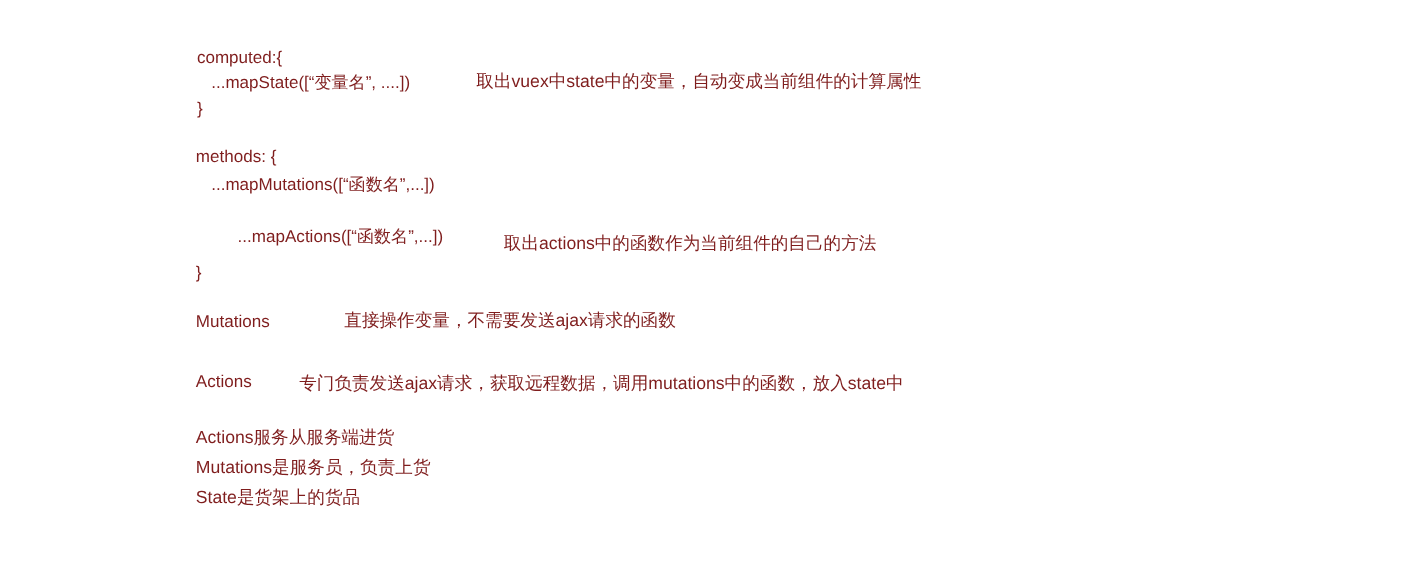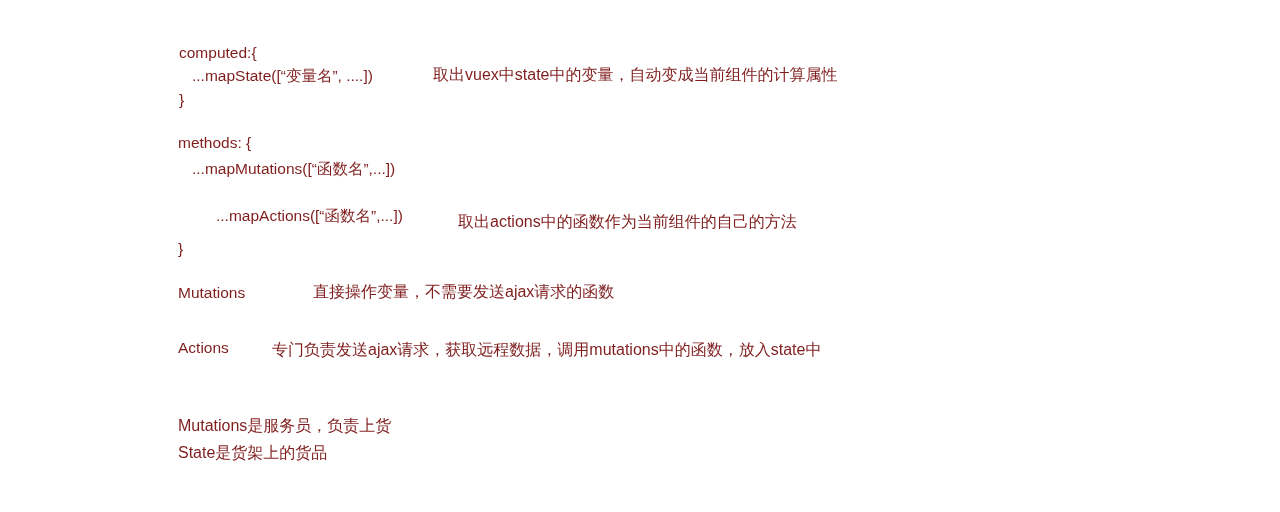--- a/index.html
+++ b/index.html
@@ -54,18 +54,19 @@
   <div class="line code" style="left:178px; top:240px;">}</div>
 
   <div class="line code" style="left:178px; top:284px;">Mutations</div>
 
   <div class="line cn" style="left:313px; top:282px;text-align:center;">直接操作变量，不需要发送ajax请求的函数</div>
 
   <div class="line code" style="left:178px; top:339px;">Actions</div>
 
   <div class="line cn" style="left:272px; top:340px;">专门负责发送ajax请求，获取远程数据，调用mutations中的函数，放入state中</div>
 
+  <div class="line cn" style="left:178px; top:389px;">Actions服务从服务端进货</div>
 
   <div class="line cn" style="left:178px; top:416px;">Mutations是服务员，负责上货</div>
 
   <div class="line cn" style="left:178px; top:443px;">State是货架上的货品</div>
 
 </div>
 
 </body></html>

